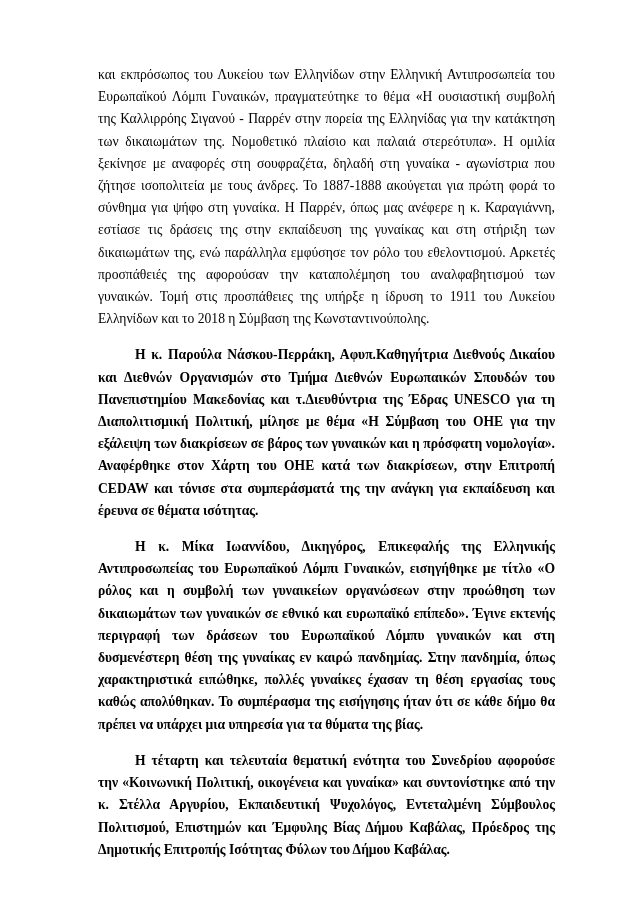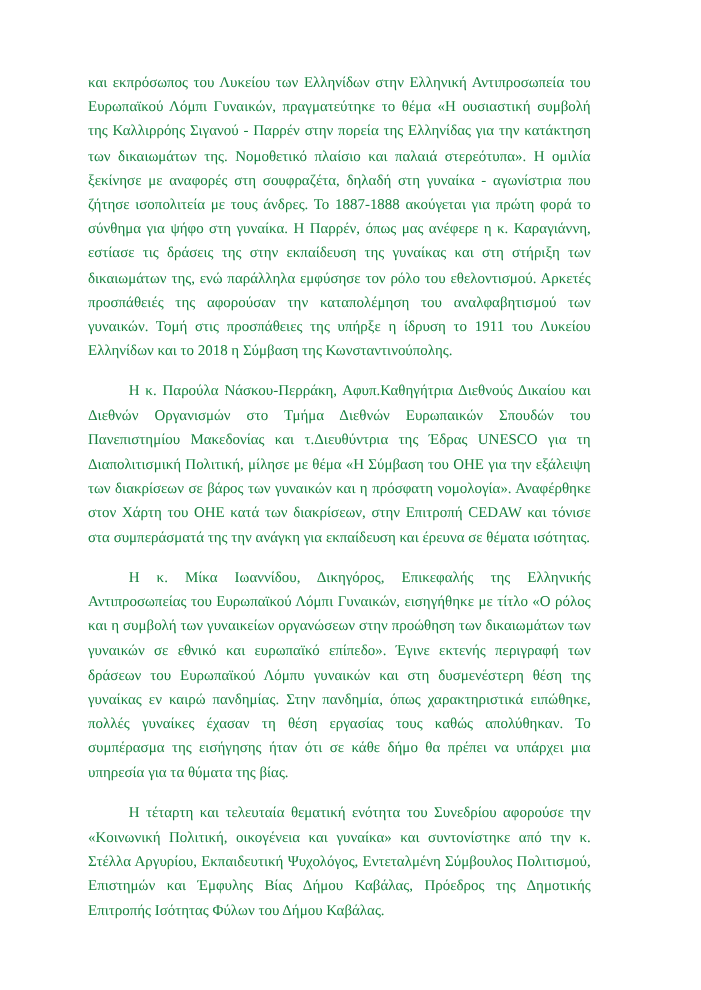--- a/index.html
+++ b/index.html
@@ -8,35 +8,36 @@
       background: #ffffff;
     }
     body {
       width: 637px;
       height: 900px;
       position: relative;
       overflow: hidden;
     }
     .page {
       position: absolute;
-      left: 80px;
+      left: 98px;
       top: 64px;
       width: 457px;
       font-family: "Liberation Serif", serif;
       font-size: 13.6px;
       line-height: 22.2px;
-      color: #15803d;
+      color: #000000;
       text-align: justify;
     }
     .para {
       margin: 0 0 14px 0;
       hyphens: none;
     }
     .para.indent {
       text-indent: 37px;
+      font-weight: bold;
     }
   </style>
 </head>
 <body>
 
 <div class="page">
   <p class="para">και εκπρόσωπος του Λυκείου των Ελληνίδων στην Ελληνική Αντιπροσωπεία του Ευρωπαϊκού Λόμπι Γυναικών, πραγματεύτηκε το θέμα «Η ουσιαστική συμβολή της Καλλιρρόης Σιγανού -  Παρρέν στην πορεία της Ελληνίδας για την κατάκτηση των δικαιωμάτων της. Νομοθετικό πλαίσιο και παλαιά στερεότυπα». Η ομιλία ξεκίνησε με αναφορές στη σουφραζέτα, δηλαδή στη γυναίκα -  αγωνίστρια που ζήτησε ισοπολιτεία με τους άνδρες. Το 1887-1888 ακούγεται για πρώτη φορά το σύνθημα για ψήφο στη γυναίκα. Η Παρρέν, όπως μας ανέφερε η κ. Καραγιάννη, εστίασε τις δράσεις της στην εκπαίδευση της γυναίκας και στη στήριξη των δικαιωμάτων της, ενώ παράλληλα εμφύσησε τον ρόλο του εθελοντισμού. Αρκετές προσπάθειές της αφορούσαν την καταπολέμηση του αναλφαβητισμού των γυναικών. Τομή στις προσπάθειες της υπήρξε η ίδρυση το 1911 του Λυκείου Ελληνίδων και το 2018 η Σύμβαση της Κωνσταντινούπολης.</p>
   <p class="para indent">Η κ. Παρούλα Νάσκου-Περράκη, Αφυπ.Καθηγήτρια Διεθνούς Δικαίου και Διεθνών Οργανισμών στο Τμήμα Διεθνών Ευρωπαικών Σπουδών του Πανεπιστημίου Μακεδονίας και τ.Διευθύντρια της Έδρας UNESCO για τη Διαπολιτισμική Πολιτική, μίλησε με θέμα «Η Σύμβαση του ΟΗΕ για την εξάλειψη των διακρίσεων σε βάρος των γυναικών και η πρόσφατη νομολογία». Αναφέρθηκε στον Χάρτη του ΟΗΕ κατά των διακρίσεων, στην Επιτροπή CEDAW και τόνισε στα συμπεράσματά της την ανάγκη για εκπαίδευση και έρευνα σε θέματα ισότητας.</p>
   <p class="para indent">Η κ. Μίκα Ιωαννίδου, Δικηγόρος, Επικεφαλής της Ελληνικής Αντιπροσωπείας του Ευρωπαϊκού Λόμπι Γυναικών, εισηγήθηκε με τίτλο «Ο ρόλος και η συμβολή των γυναικείων οργανώσεων στην προώθηση των δικαιωμάτων των γυναικών σε εθνικό και ευρωπαϊκό επίπεδο». Έγινε εκτενής περιγραφή των δράσεων του Ευρωπαϊκού Λόμπυ γυναικών και στη δυσμενέστερη θέση της γυναίκας εν καιρώ πανδημίας. Στην πανδημία, όπως χαρακτηριστικά ειπώθηκε, πολλές γυναίκες έχασαν τη θέση εργασίας τους καθώς απολύθηκαν. Το συμπέρασμα της εισήγησης ήταν ότι σε κάθε δήμο θα πρέπει να υπάρχει μια υπηρεσία για τα θύματα της βίας.</p>
   <p class="para indent">Η τέταρτη και τελευταία θεματική ενότητα του Συνεδρίου αφορούσε την «Κοινωνική Πολιτική, οικογένεια και γυναίκα» και συντονίστηκε από την κ. Στέλλα Αργυρίου, Εκπαιδευτική Ψυχολόγος, Εντεταλμένη Σύμβουλος Πολιτισμού, Επιστημών και Έμφυλης Βίας Δήμου Καβάλας, Πρόεδρος της Δημοτικής Επιτροπής Ισότητας Φύλων του Δήμου Καβάλας.</p>

